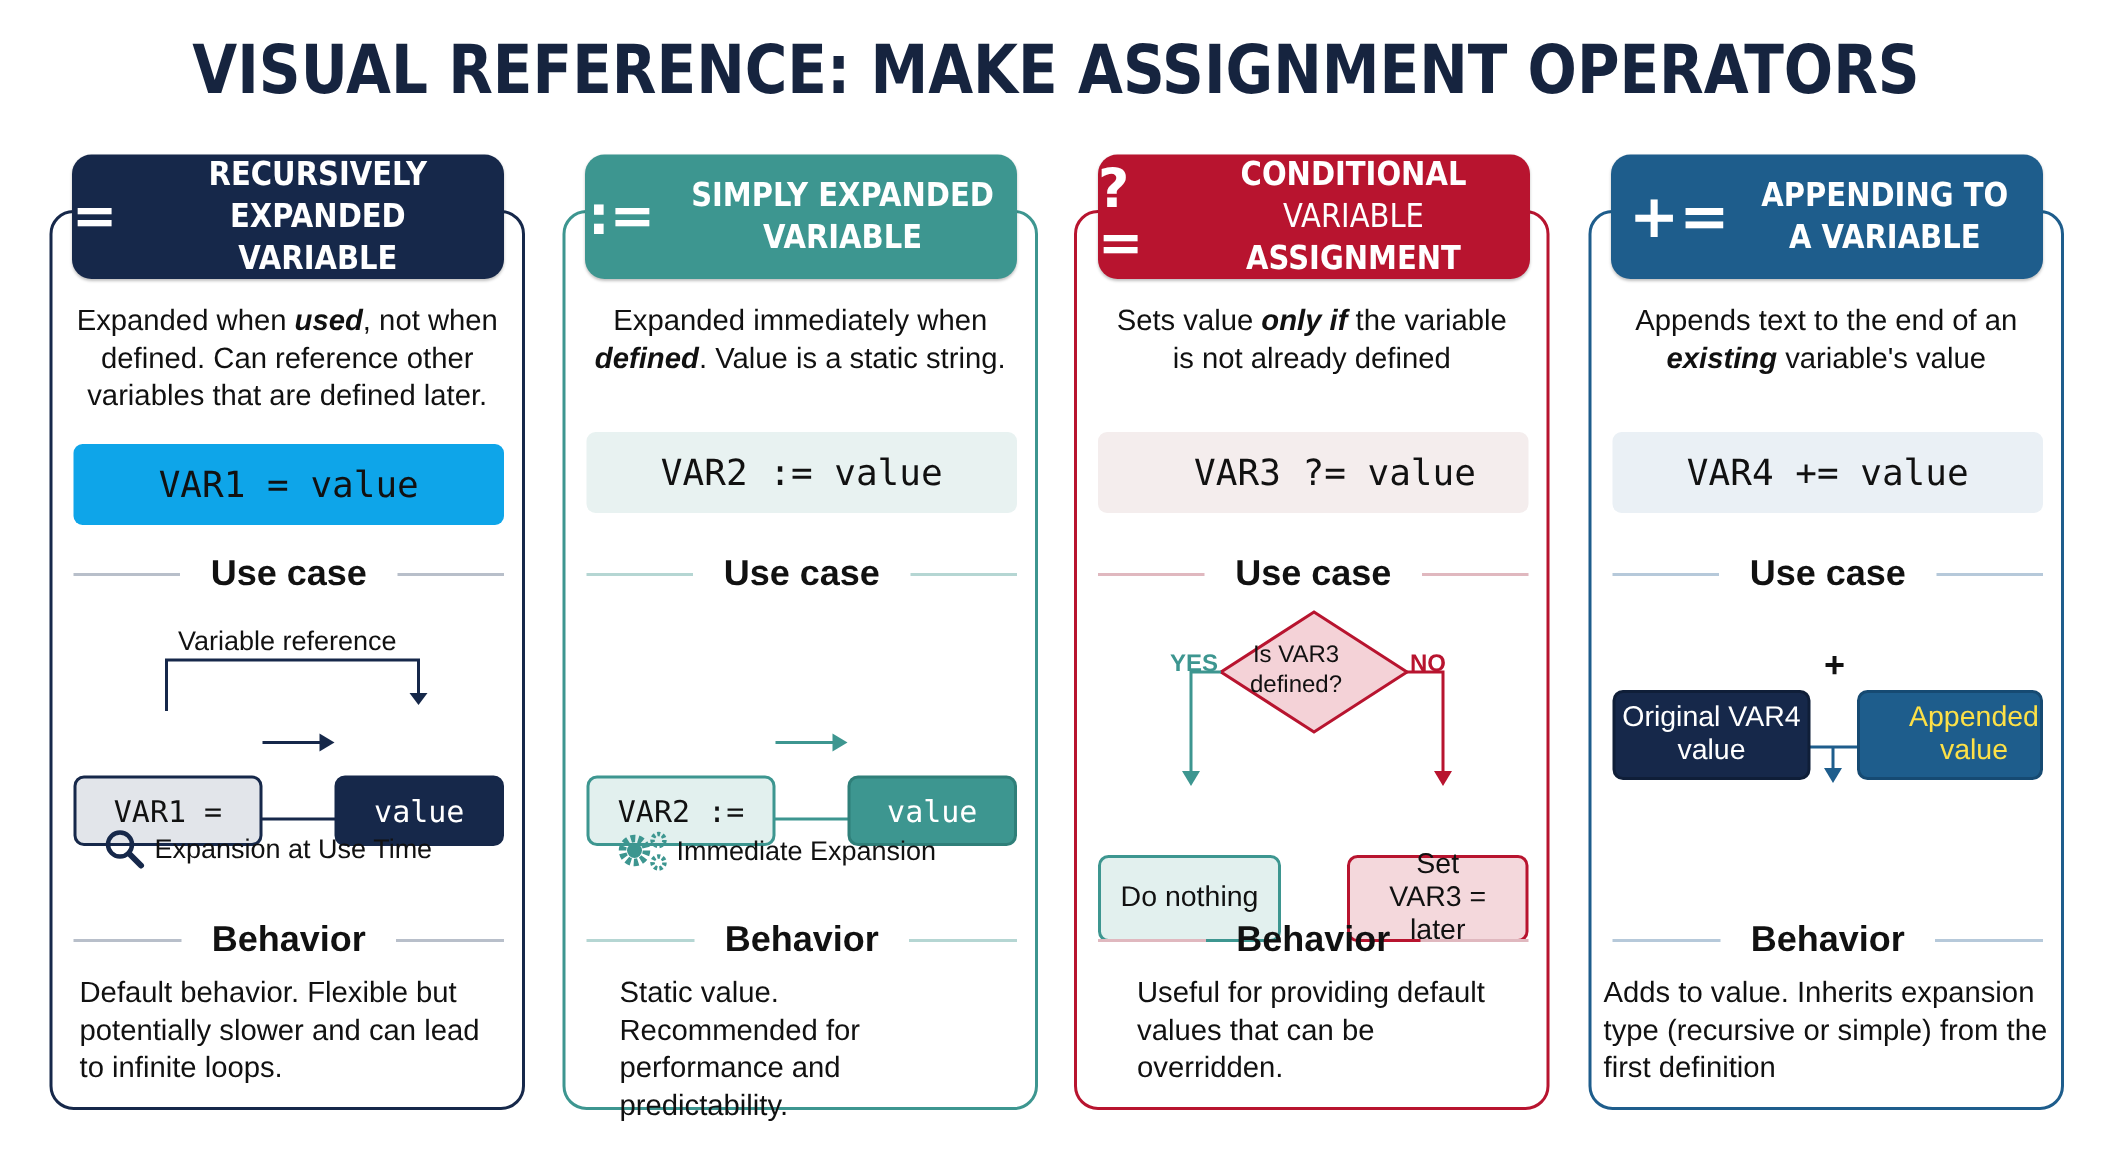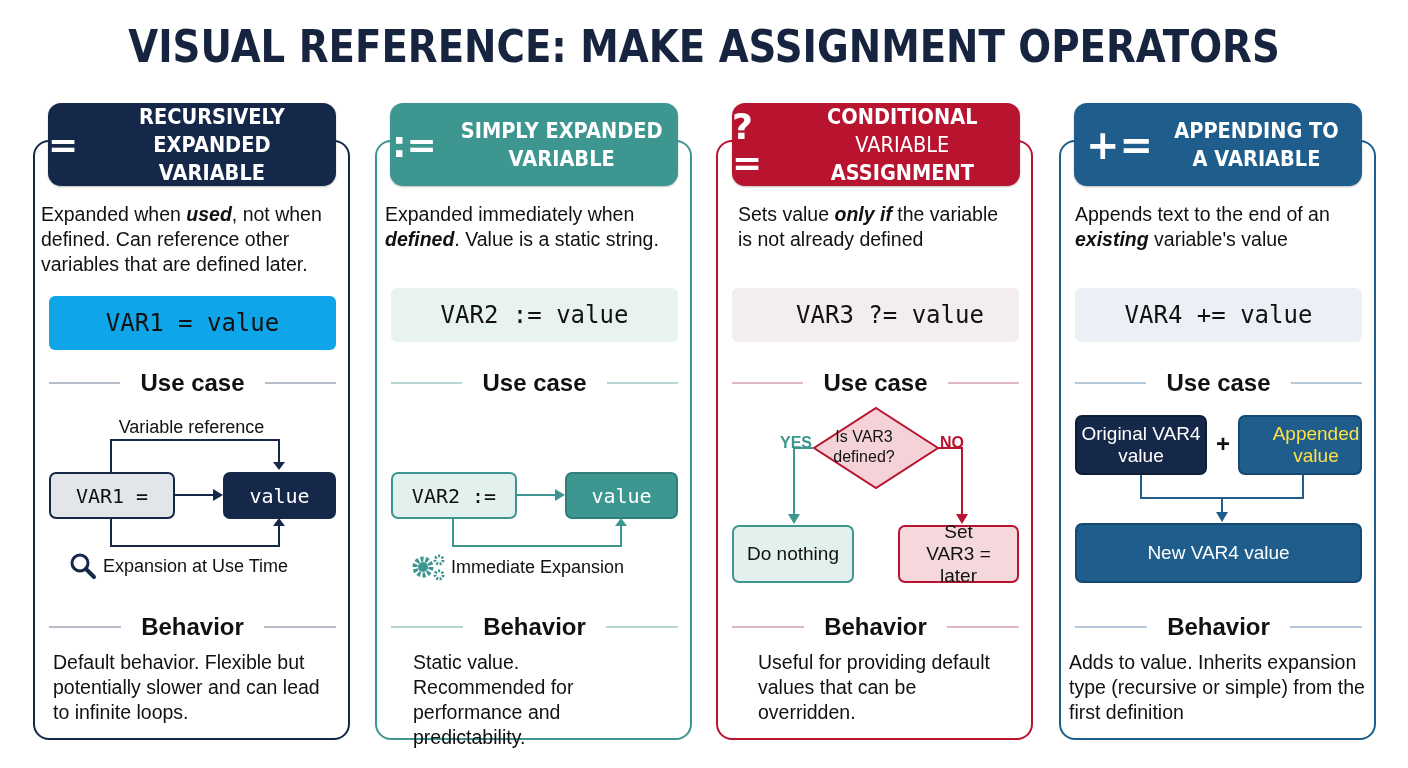--- a/index.html
+++ b/index.html
@@ -17,41 +17,41 @@
   .header {
     position: absolute; top: 103px; height: 83px; border-radius: 13px;
     color: #fff; display: flex; align-items: center; justify-content: center;
     font-family: "DejaVu Sans", sans-serif; font-weight: bold;
     box-shadow: 0 1px 2px rgba(0,0,0,0.25);
   }
   .op { font-size: 36px; margin-right: 10px; line-height: 1; }
   .htext { font-size: 22px; line-height: 28px; text-align: center; transform: scaleX(0.88); }
   .htext .thin { font-weight: normal; }
   .desc {
-    position: absolute; left: 0; width: 100%; text-align: left;
+    position: absolute; left: 0; width: 100%; text-align: center;
     font-size: 19.5px; line-height: 25px; color: #111;
   }
   .codebox {
     position: absolute; left: 14px; width: 287px; height: 54px; border-radius: 6px;
     display: flex; align-items: center; justify-content: center;
     font-family: "DejaVu Sans Mono", monospace; font-size: 24px; color: #111;
   }
   .sec {
     position: absolute; left: 14px; width: 287px; display: flex; align-items: center;
     font-weight: bold; font-size: 24px; justify-content: center;
   }
   .sec .line { flex: 1; height: 2px; }
   .sec span.lbl { padding: 0 20px; }
   .beh {
     position: absolute; left: 0; width: 100%; 
     font-size: 19.5px; line-height: 25px; color: #111;
   }
   .box {
     position: absolute; border-radius: 7px; border: 2px solid;
-    display: flex; align-items: center; justify-content: center; text-align: center;
+    display: flex; align-items: center; justify-content: center; text-align: center; margin-top: 45px;
   }
   .mono { font-family: "DejaVu Sans Mono", monospace; font-size: 20px; }
   .small { font-size: 18px; line-height: 22px; }
   svg.ov { position: absolute; left: 0; top: 0; overflow: visible; }
 </style>
 </head>
 <body>
 
 <div class="title">VISUAL REFERENCE: MAKE ASSIGNMENT OPERATORS</div>
 
@@ -188,21 +188,20 @@
       <div class="line" style="background:#b6c9da;"></div>
   </div>
   <svg class="ov" width="317" height="600">
     <polyline points="80,332 80,356 242,356 242,332" fill="none" stroke="#1e5d8c" stroke-width="2"></polyline>
     <line x1="161" y1="356" x2="161" y2="372" stroke="#1e5d8c" stroke-width="2"></line>
     <polygon points="155,370 167,370 161,380" fill="#1e5d8c"></polygon>
   </svg>
   <div class="box small" style="left:14px;top:273px;width:132px;height:60px;background:#16284a;border-color:#0f1e38;color:#fff;font-size:19px;">Original VAR4 value</div>
   <div style="position:absolute;left:146px;top:288px;width:32px;text-align:center;font-size:24px;font-weight:bold;">+</div>
   <div class="box small" style="left:177px;top:273px;width:124px;height:60px;background:#1e5d8c;border-color:#164a72;color:#fde047;font-size:19px;padding-left:32px;">Appended value</div>
-  <div class="box" style="left:14px;top:381px;width:287px;height:60px;background:#1e5d8c;border-color:#164a72;color:#fff;font-size:19px;">New VAR4 value</div>
   <div class="sec" style="top:471px;">
     <div class="line" style="background:#b6c9da;"></div>
       <span class="lbl">Behavior</span>
       <div class="line" style="background:#b6c9da;"></div>
   </div>
   <div class="beh" style="top:508px;padding:0 8px;">Adds to value. Inherits expansion type (recursive or simple) from the first definition</div>
 </div>
 <div class="header" style="left:1074px;width:288px;background:#1e5d8c;">
   <span class="op" style="font-size:40px;">+=</span>
   <div class="htext">

